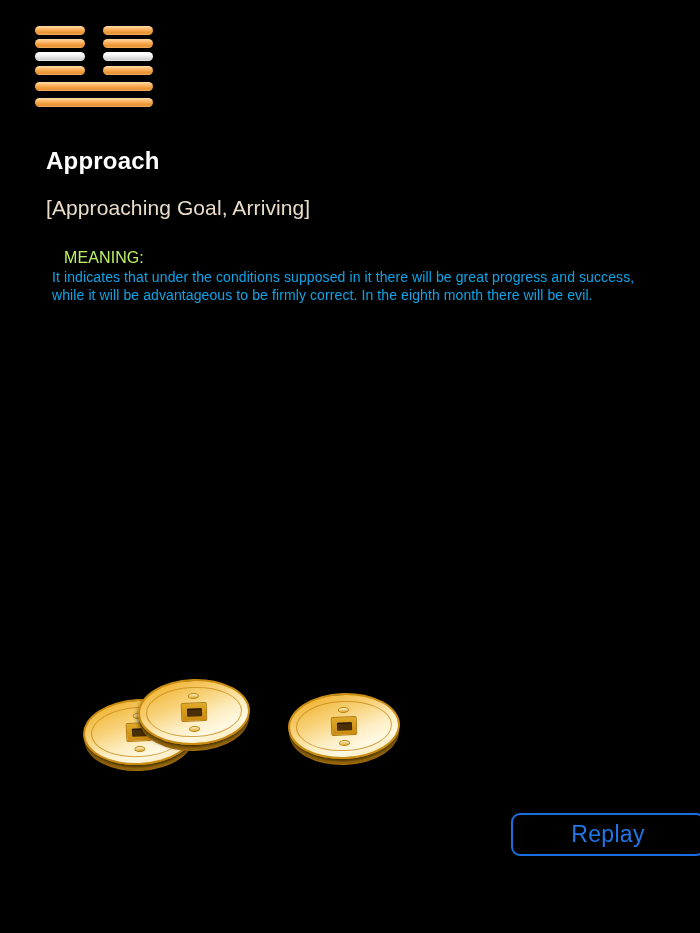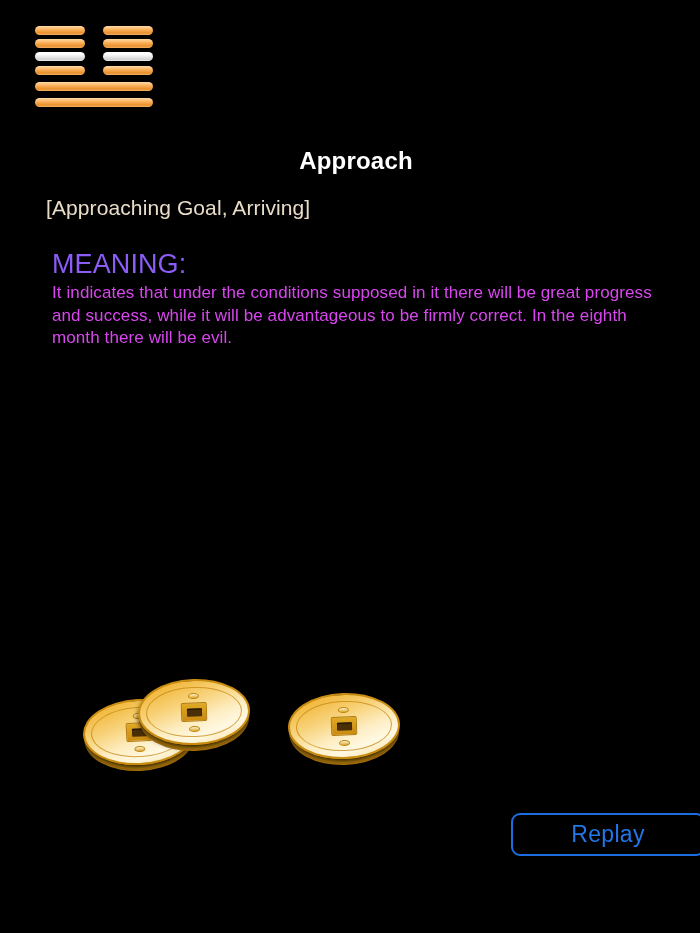--- a/index.html
+++ b/index.html
@@ -64,42 +64,42 @@
     top: 148px;
     width: 620px;
   }
   #title {
     font-size: 24px;
     font-weight: bold;
     color: #ffffff;
     letter-spacing: 0.2px;
     margin: 0 0 22px 0;
     line-height: 1.1;
-    text-align: center;
   }
   #subtitle {
     font-size: 21px;
     color: #e9ddc9;
     margin: 8px 0 26px 0;
     line-height: 1.15;
     letter-spacing: 0.1px;
   }
   .section {
     margin: 0 0 18px 0;
     padding-left: 6px;
   }
   .section-label {
-    font-size: 27px;
-    color: #8b5cf6;
+    font-size: 16px;
+    color: #bef264;
     line-height: 1.32;
     letter-spacing: 0.1px;
+    margin-left: 12px;
   }
   .section-body {
-    font-size: 17px;
-    color: #d946ef;
+    font-size: 14px;
+    color: #0ea5e9;
     line-height: 1.32;
     letter-spacing: 0.1px;
   }
   
   #forecasting-body {
     color: rgba(225, 225, 225, 0.035);
   }
 
   
   #coins {

